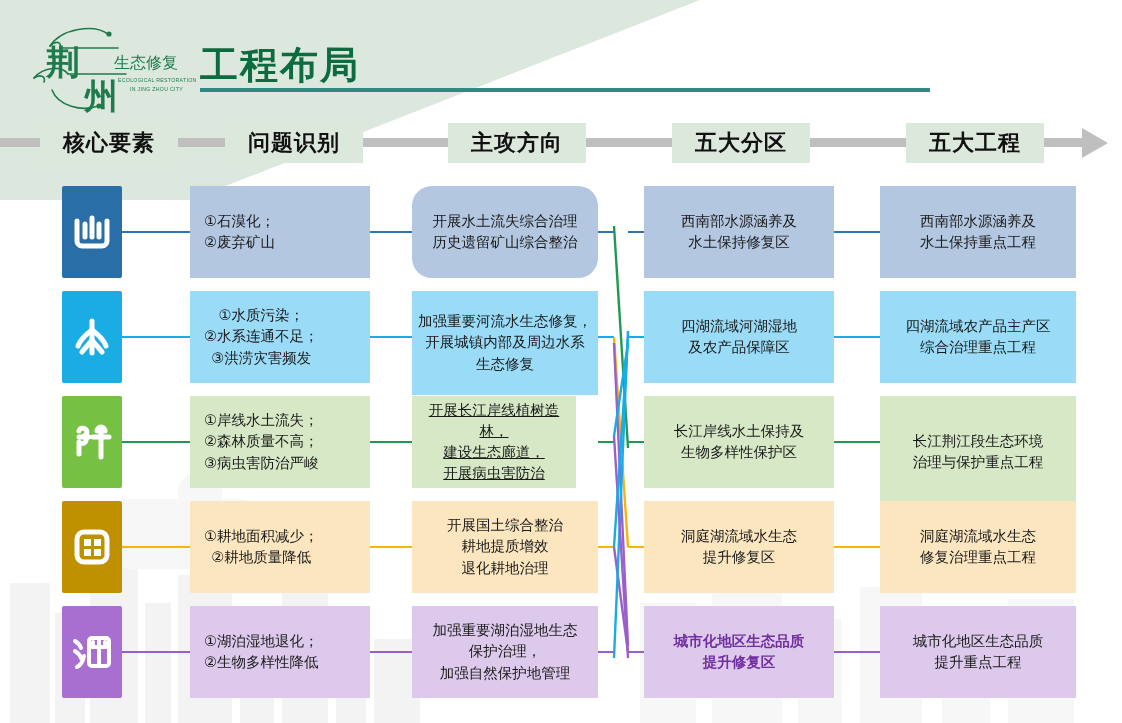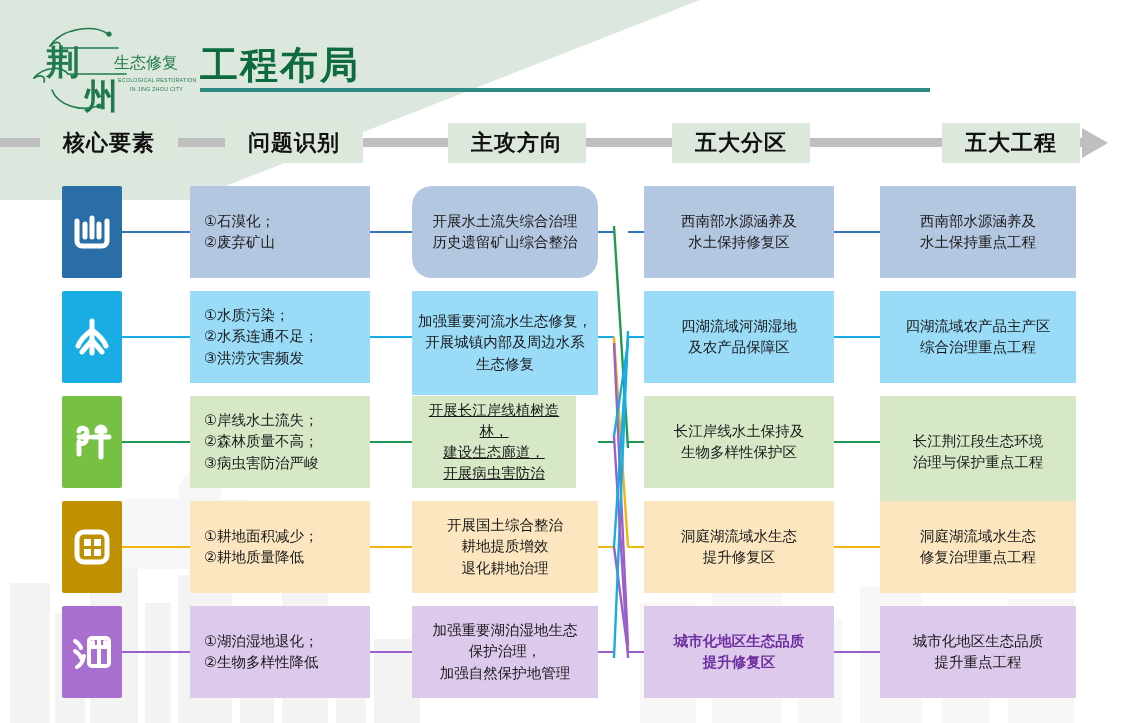--- a/index.html
+++ b/index.html
@@ -63,21 +63,21 @@
   }
   .icon-box svg{ display:block; }
   .card{
     position:absolute;
     display:flex; align-items:center; justify-content:center;
     text-align:center;
     font-size:14.5px; line-height:1.45; color:#1a1a1a;
     font-family:"DejaVu Sans","Liberation Sans",sans-serif;
     padding:4px 6px;
   }
-  .card span{ display:block; white-space:pre-line; }
+  .card span{ display:block; white-space:pre-line;text-align:center; }
   .card.left-align{ justify-content:flex-start; text-align:left; padding-left:14px; }
 
   .hline{ position:absolute; height:2px; }
   .vlinks{ position:absolute; left:0; top:0; width:1122px; height:723px; pointer-events:none; }
 </style>
 </head>
 <body>
 
 <div id="stage">
 
@@ -143,21 +143,21 @@
       </div>
       <div class="hdr-chip" style="left: 225px; width: 138px; background: rgb(221, 232, 220);">
         <span>问题识别</span>
       </div>
       <div class="hdr-chip" style="left: 448px; width: 138px; background: rgb(221, 232, 220);">
         <span>主攻方向</span>
       </div>
       <div class="hdr-chip" style="left: 672px; width: 138px; background: rgb(221, 232, 220);">
         <span>五大分区</span>
       </div>
-      <div class="hdr-chip" style="left: 906px; width: 138px; background: rgb(221, 232, 220); margin-left: 36px;">
+      <div class="hdr-chip" style="left: 906px; width: 138px; background: rgb(221, 232, 220);">
         <span>五大工程</span>
       </div>
     </div>
 
   <div id="rows-layer">
       <div class="icon-box" style="left: 62px; top: 186px; height: 92px; background: rgb(42, 110, 168);">
         <svg width="50" height="50" viewBox="0 0 50 50">
           <path style="fill:none;stroke:#ffffff;stroke-width:5;stroke-linecap:round;stroke-linejoin:round" d="M10 14 V34 a5 5 0 0 0 5 5 h20 a5 5 0 0 0 5 -5 V14"></path>
           <path style="fill:none;stroke:#ffffff;stroke-width:5;stroke-linecap:round;stroke-linejoin:round" d="M18 17 V30 M25 11 V30 M32 17 V30"></path>
         </svg>

